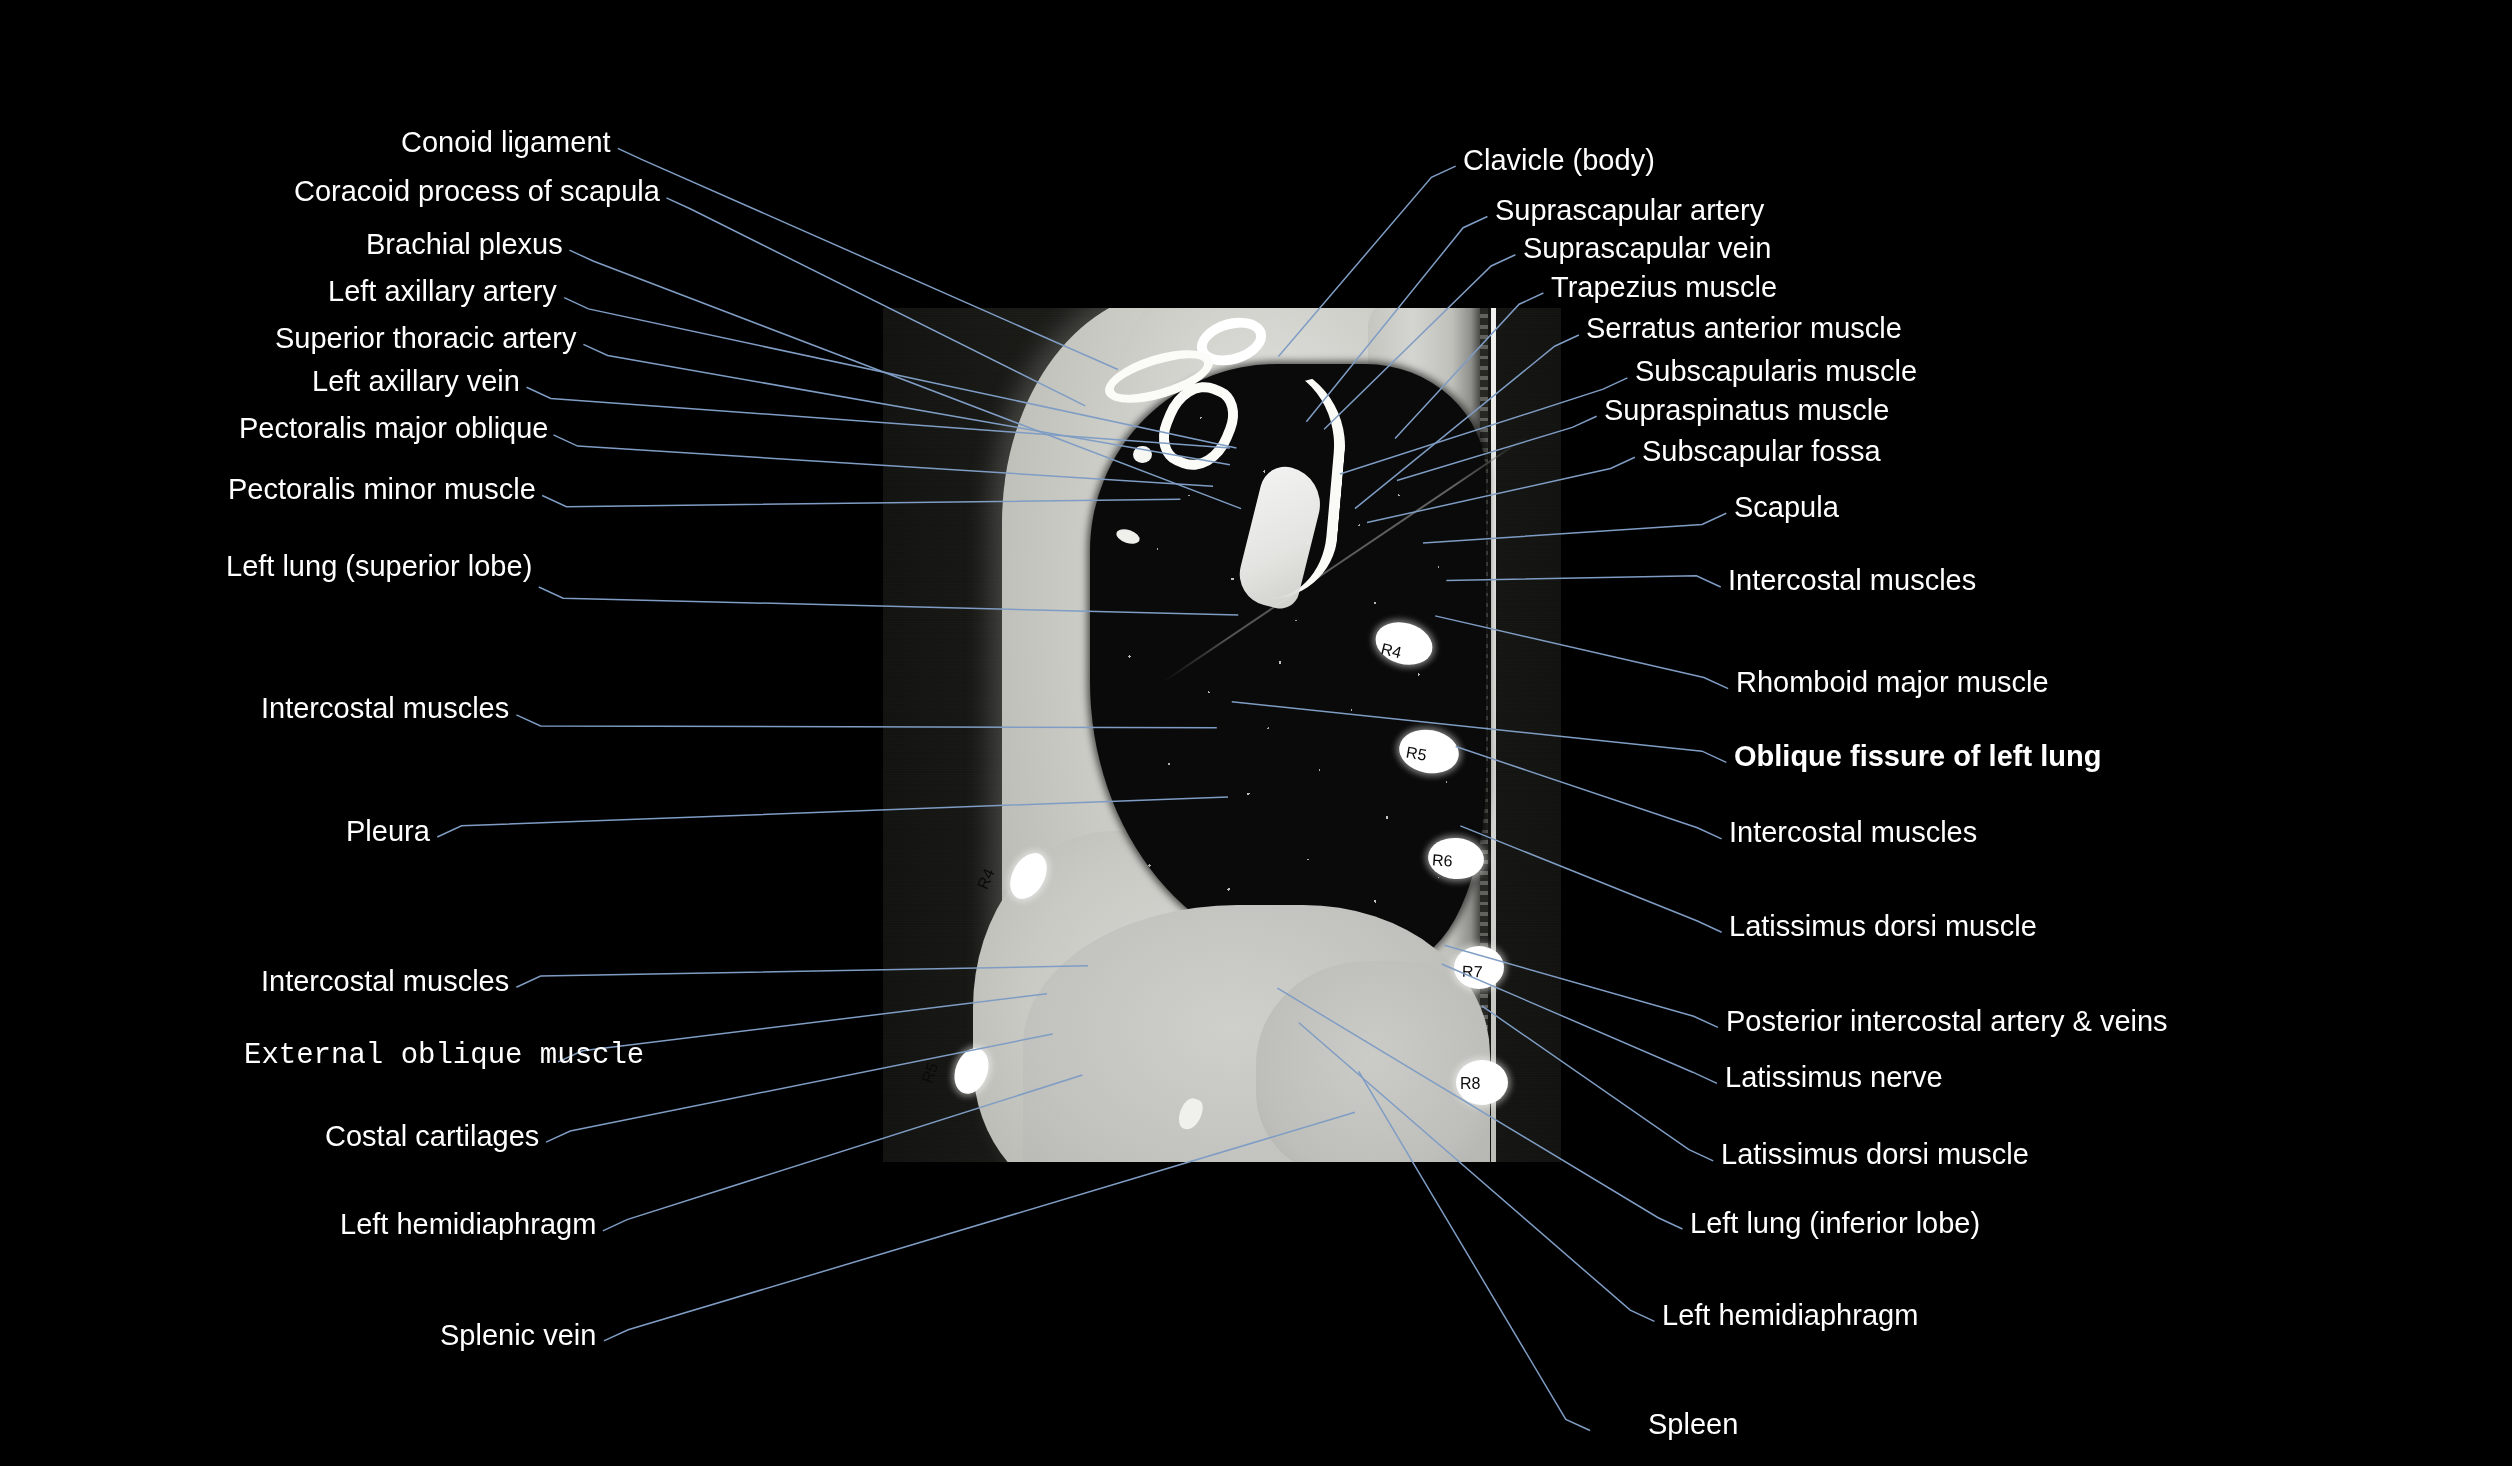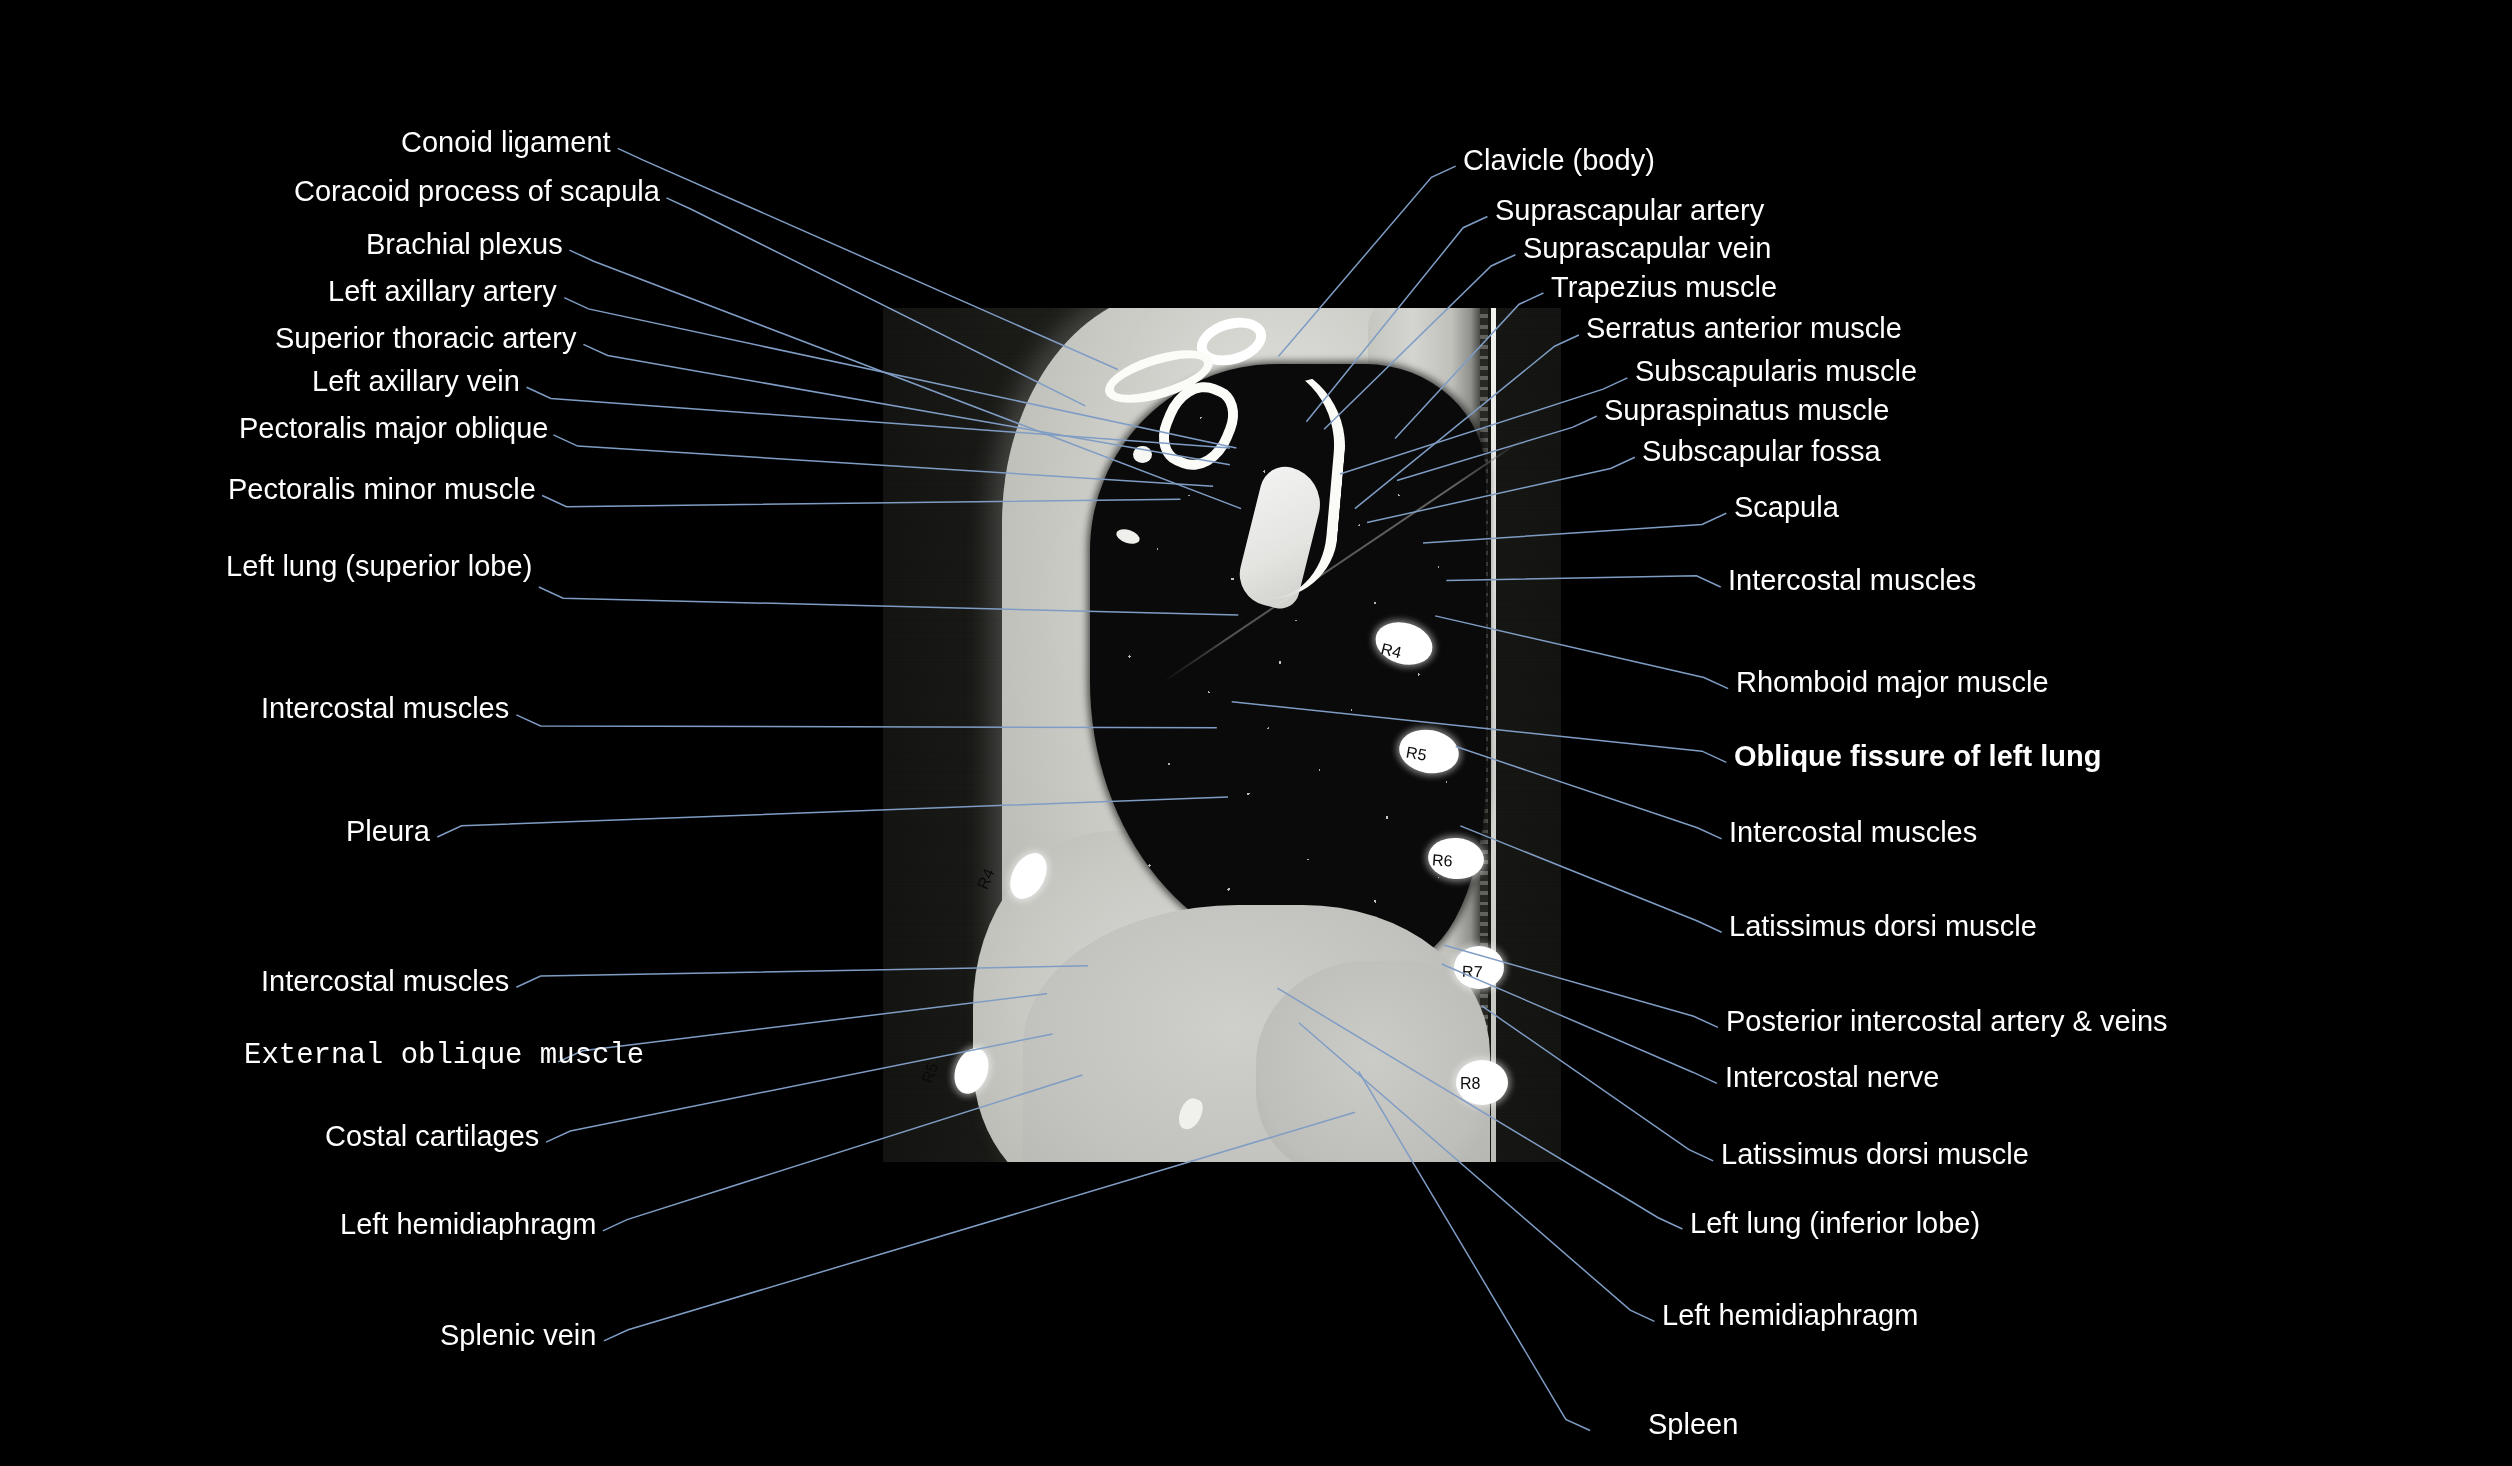--- a/index.html
+++ b/index.html
@@ -244,21 +244,21 @@
       <div class="lbl r" style="left: 1635px; top: 357px;">Subscapularis muscle</div>
       <div class="lbl r" style="left: 1604px; top: 396px;">Supraspinatus muscle</div>
       <div class="lbl r" style="left: 1642px; top: 437px;">Subscapular fossa</div>
       <div class="lbl r" style="left: 1734px; top: 493px;">Scapula</div>
       <div class="lbl r" style="left: 1728px; top: 566px;">Intercostal muscles</div>
       <div class="lbl r" style="left: 1736px; top: 668px;">Rhomboid major muscle</div>
       <div class="lbl r" style="left: 1734px; top: 742px; font-weight: bold;">Oblique fissure of left lung</div>
       <div class="lbl r" style="left: 1729px; top: 818px;">Intercostal muscles</div>
       <div class="lbl r" style="left: 1729px; top: 912px;">Latissimus dorsi muscle</div>
       <div class="lbl r" style="left: 1726px; top: 1007px;">Posterior intercostal artery &amp; veins</div>
-      <div class="lbl r" style="left: 1725px; top: 1063px;">Intercostal nerve</div>
+      <div class="lbl r" style="left: 1725px; top: 1063px;">Latissimus nerve</div>
       <div class="lbl r" style="left: 1721px; top: 1140px;">Latissimus dorsi muscle</div>
       <div class="lbl r" style="left: 1690px; top: 1209px;">Left lung (inferior lobe)</div>
       <div class="lbl r" style="left: 1662px; top: 1301px;">Left hemidiaphragm</div>
       <div class="lbl r" style="left: 1648px; top: 1410px;">Spleen</div>
     </div>
 
 </div>
 
 
 </body></html>

